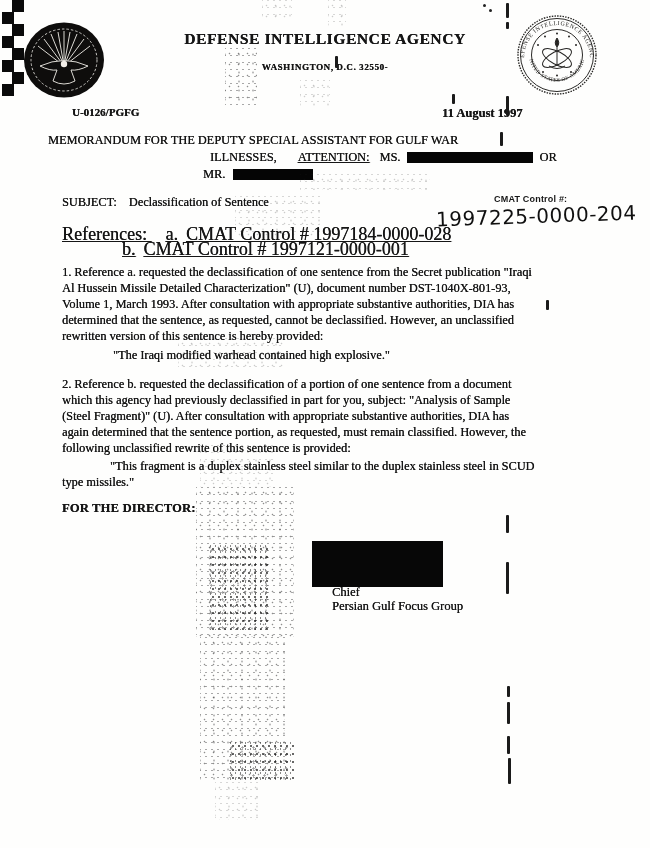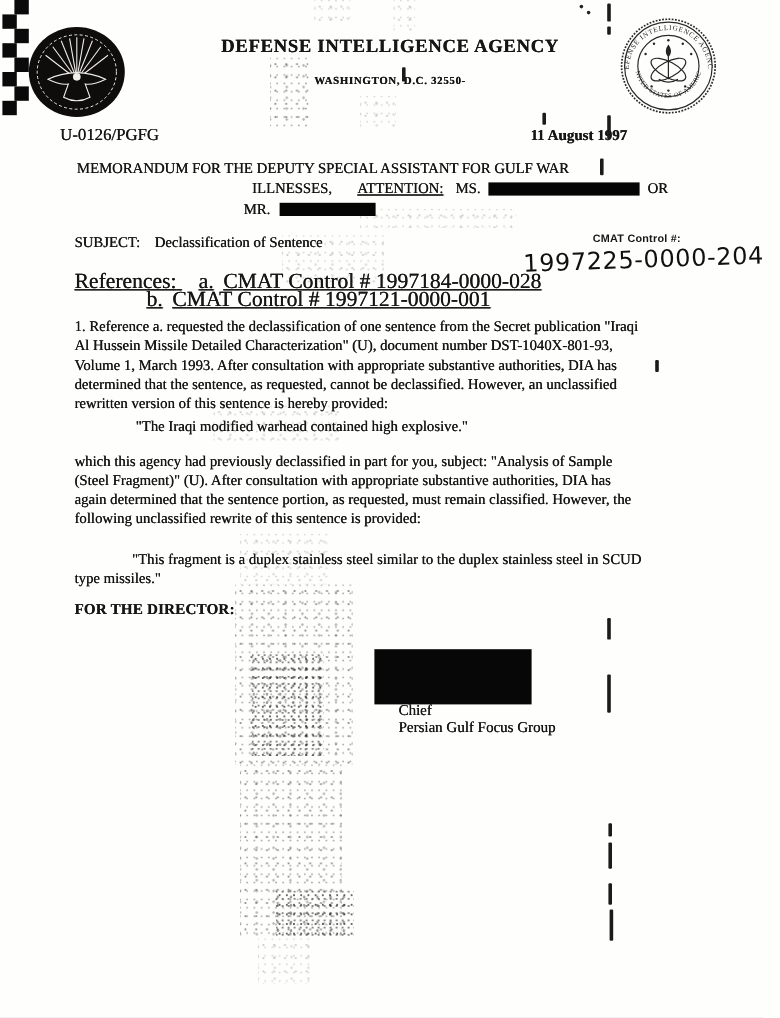--- a/index.html
+++ b/index.html
@@ -7,25 +7,25 @@
     position:relative;width:650px;height:848px;margin:0 auto;
     background:#fefefd;overflow:hidden;
     font-family:"Liberation Serif","DejaVu Serif",serif;
     color:#161616;
   }
   .doc-text{text-shadow:0.25px 0 0 currentColor;}
   .abs{position:absolute;}
   
   .agency-name{left:0;right:0;top:30px;text-align:center;font-size:15.5px;font-weight:bold;letter-spacing:0.6px;}
   .agency-address{left:0;right:0;top:62px;text-align:center;font-size:9px;font-weight:bold;letter-spacing:0.6px;}
-  .ref-number{left:50px;top:106px;font-size:14px;font-weight:normal;}
+  .ref-number{left:72px;top:106px;font-size:11px;font-weight:bold;}
   .date-line{left:442px;top:106px;font-size:12.5px;font-weight:bold;}
   
   .memo-line{font-size:12.3px;white-space:nowrap;}
-  .memo-1{left:64px;top:133px;}
+  .memo-1{left:48px;top:133px;}
   .memo-2{left:210px;top:150px;}
   .memo-3{left:203px;top:167px;}
   .attention{text-decoration:underline;margin-left:18px;}
   .ms{margin-left:7px;}
   .redact-bar{display:inline-block;background:#050505;height:11px;vertical-align:-2px;}
   .bar-ms{width:126px;margin-left:4px;}
   .bar-mr{width:80px;margin-left:5px;}
   .or{margin-left:3px;}
   
   .subject-row{left:62px;top:195px;font-size:12.3px;}
@@ -188,20 +188,21 @@
   <div class="abs para para-1 doc-text">
     <div>1.  Reference a. requested the declassification of one sentence from the Secret publication "Iraqi</div>
     <div>Al Hussein Missile Detailed Characterization" (U), document number DST-1040X-801-93,</div>
     <div>Volume 1, March 1993.  After consultation with appropriate substantive authorities, DIA has</div>
     <div>determined that the sentence, as requested, cannot be declassified.  However, an unclassified</div>
     <div>rewritten version of this sentence is hereby provided:</div>
   </div>
   <div class="abs quote-1 doc-text">"The Iraqi modified warhead contained high explosive."</div>
 
   <div class="abs para para-2 doc-text">
+    <div>2.  Reference b. requested the declassification of a portion of one sentence from a document</div>
     <div>which this agency had previously declassified in part for you,  subject: "Analysis of Sample</div>
     <div>(Steel Fragment)" (U).  After consultation with appropriate substantive authorities, DIA has</div>
     <div>again determined that the sentence portion, as requested, must remain classified.  However, the</div>
     <div>following unclassified rewrite of this sentence is provided:</div>
   </div>
   <div class="abs quote-2a doc-text">"This fragment is a duplex stainless steel similar to the duplex stainless steel in SCUD</div>
   <div class="abs quote-2b doc-text">type missiles."</div>
 
   <div class="abs closing doc-text">FOR THE DIRECTOR:</div>
 

